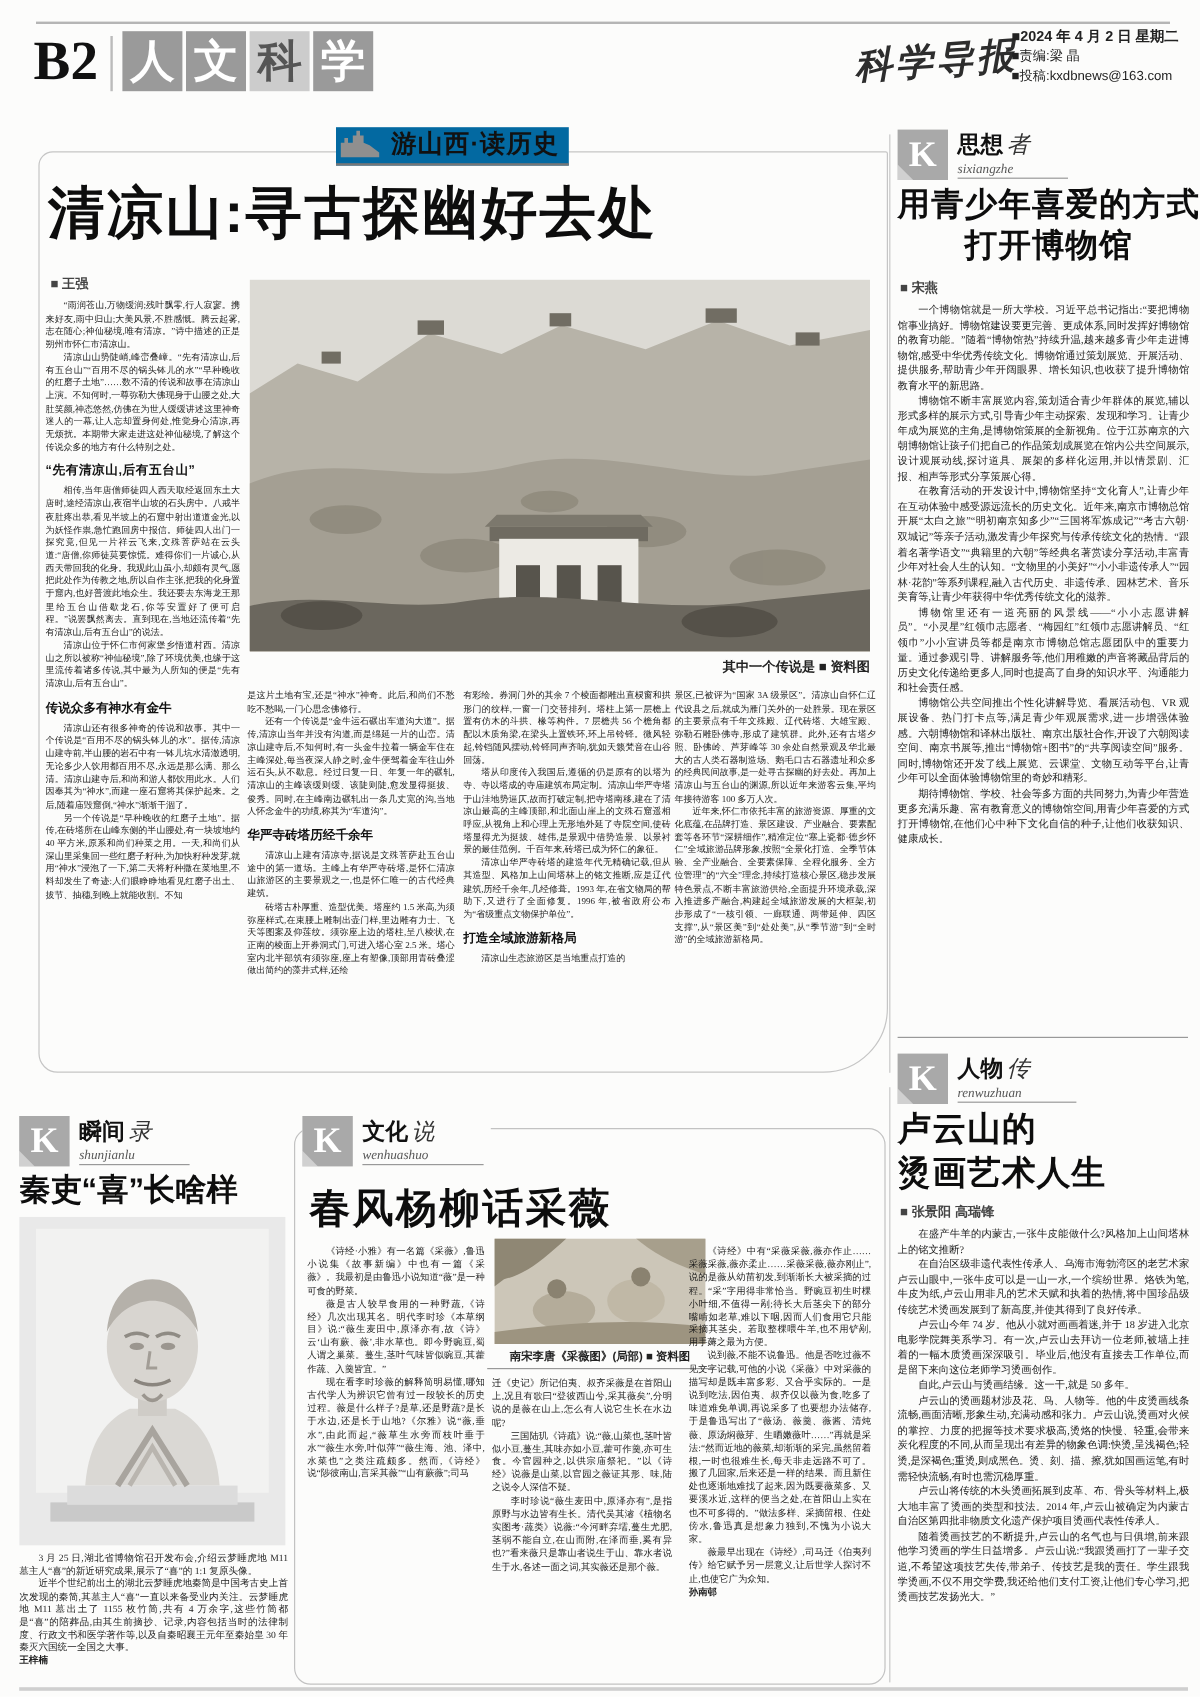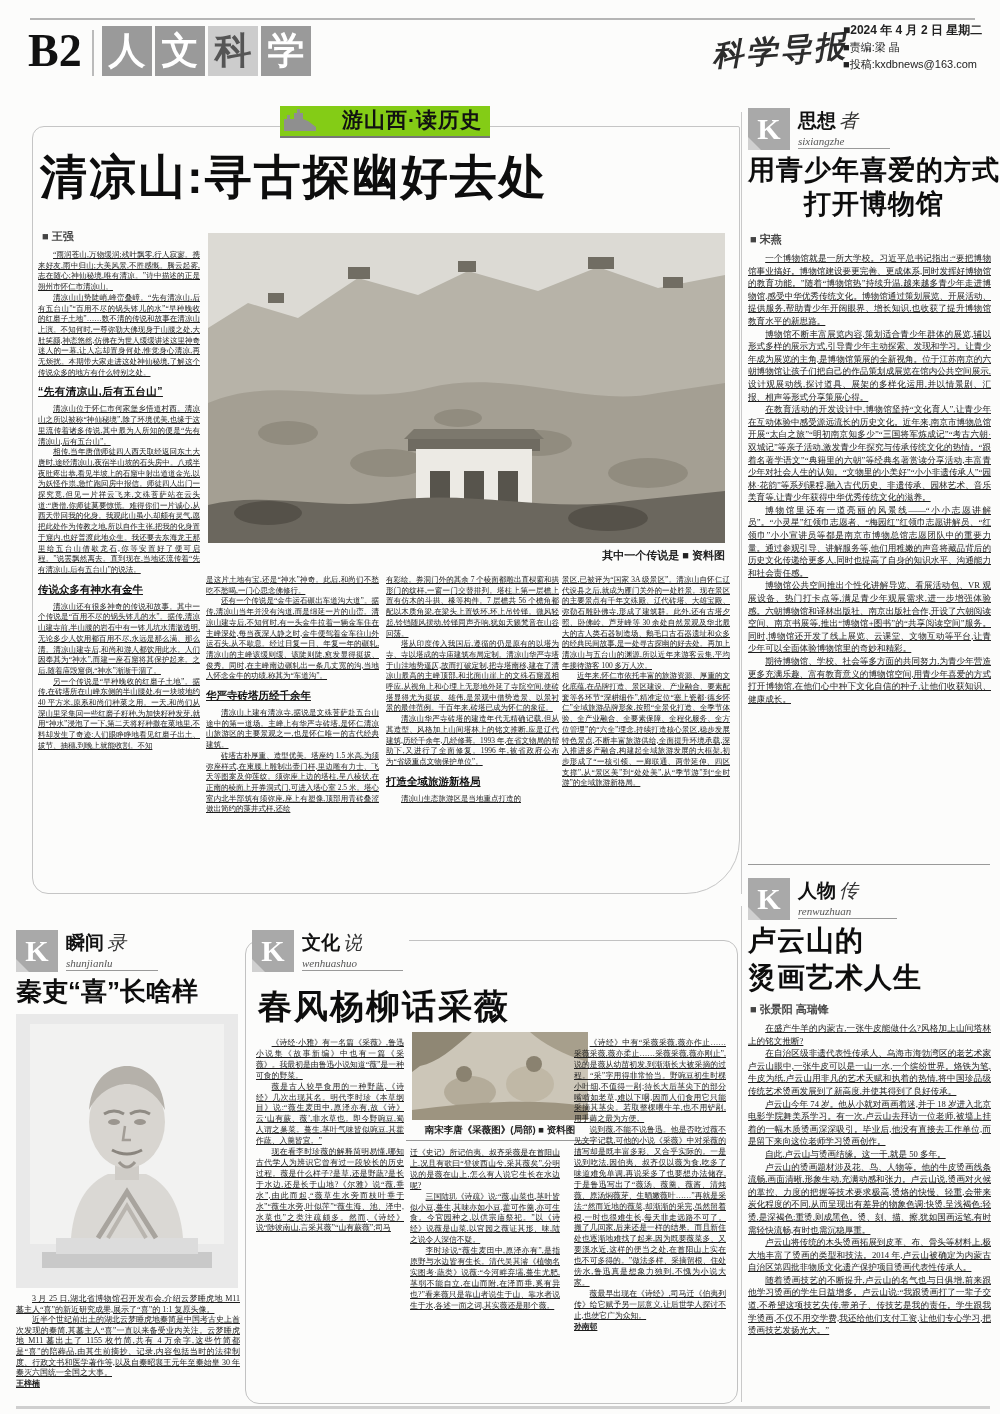--- a/index.html
+++ b/index.html
@@ -11,26 +11,26 @@
   
   .pageno{font:bold 46px "Liberation Serif",serif;color:#111;}
   .secblock{width:50px;height:50px;background:#9a9a9a;color:#fff;display:inline-flex;align-items:center;justify-content:center;
             font:bold 37px "Liberation Sans","DejaVu Sans",sans-serif;margin-right:3px;}
   .secblock.light{background:#cccccc;color:#555;}
   .masthead{font:bold italic 31px "Liberation Serif",serif;color:#2d2d2d;letter-spacing:3px;transform:rotate(-4deg);}
   .pubinfo{font:11px/17px "Liberation Sans","DejaVu Sans",sans-serif;color:#222;}
   .pubinfo .l1{font-weight:bold;font-size:12px;}
   
   .mainbox{border:1px solid #c5c5c5;border-radius:12px 2px 54px 16px;}
-  .flag{display:flex;align-items:center;gap:24px;background:#84cc16;padding:0 8px 2px 2px;border-bottom:2px solid #777;}
+  .flag{display:flex;align-items:center;gap:8px;background:#0369a1;padding:0 8px 2px 2px;border-bottom:2px solid #777;}
   .flagtxt{font:bold 21px "Liberation Sans","DejaVu Sans",sans-serif;color:#111;letter-spacing:1px;}
   .headline1{font:bold 47px/1.05 "Liberation Sans","DejaVu Sans",sans-serif;color:#0d0d0d;letter-spacing:2px;}
   .byline{font:bold 11px "Liberation Sans","DejaVu Sans",sans-serif;color:#444;}
   .caption{font:bold 11px "Liberation Sans","DejaVu Sans",sans-serif;color:#222;text-align:right;}
-  .bodytxt{font-size:7.5px;line-height:10.7px;text-align:justify;overflow:hidden;color:#1c1c1c;text-decoration:underline;}
+  .bodytxt{font-size:7.5px;line-height:10.7px;text-align:justify;overflow:hidden;color:#1c1c1c;}
   .para{margin:0;text-indent:2em;text-align:justify;}
   .cont{text-indent:0;}
   .colsub{font:bold 10.5px "Liberation Sans","DejaVu Sans",sans-serif;margin:7px 0 5px;color:#111;}
   .qsub{letter-spacing:0.5px;}
   
   .sechead{display:flex;gap:8px;align-items:flex-start;}
   .klogo{width:42px;height:42px;background:#a9a9a9;color:#fff;position:relative;flex:0 0 auto;
          display:flex;align-items:center;justify-content:center;font:bold 30px "Liberation Serif",serif;}
   .klogo:after{content:"";position:absolute;left:0;bottom:0;border-left:13px solid rgba(255,255,255,.45);border-top:13px solid transparent;}
   .secname{font:bold 19px "Liberation Sans","DejaVu Sans",sans-serif;color:#111;}
@@ -106,22 +106,22 @@
   </div>
   <div class="abs caption" style="left:208px;top:548px;width:517px;">其中一个传说是 ■ 资料图</div>
 
   <div class="abs bodytxt" style="left:38px;top:250px;width:162px;height:640px;">
     <div>
         <p class="para">“雨润苍山,万物缓润;残叶飘零,行人寂寥。携来好友,雨中归山;大美风景,不胜感慨。腾云起雾,志在随心;神仙秘境,唯有清凉。”诗中描述的正是朔州市怀仁市清凉山。</p>
         <p class="para">清凉山山势陡峭,峰峦叠嶂。“先有清凉山,后有五台山”“百用不尽的锅头钵儿的水”“早种晚收的红磨子土地”……数不清的传说和故事在清凉山上演。不知何时,一尊弥勒大佛现身于山腰之处,大肚笑颜,神态悠然,仿佛在为世人缓缓讲述这里神奇迷人的一幕,让人忘却置身何处,惟觉身心清凉,再无烦扰。本期带大家走进这处神仙秘境,了解这个传说众多的地方有什么特别之处。</p>
       </div>
     <h3 class="colsub qsub">“先有清凉山,后有五台山”</h3>
     <div>
+        <p class="para">相传,当年唐僧师徒四人西天取经返回东土大唐时,途经清凉山,夜宿半山坡的石头房中。八戒半夜肚疼出恭,看见半坡上的石窟中射出道道金光,以为妖怪作祟,急忙跑回房中报信。师徒四人出门一探究竟,但见一片祥云飞来,文殊菩萨站在云头道:“唐僧,你师徒莫要惊慌。难得你们一片诚心,从西天带回我的化身。我观此山虽小,却颇有灵气,愿把此处作为传教之地,所以自作主张,把我的化身置于窟内,也好普渡此地众生。我还要去东海龙王那里给五台山借歇龙石,你等安置好了便可启程。”说罢飘然离去。直到现在,当地还流传着“先有清凉山,后有五台山”的说法。</p>
         <p class="para">清凉山位于怀仁市何家堡乡悟道村西。清凉山之所以被称“神仙秘境”,除了环境优美,也缘于这里流传着诸多传说,其中最为人所知的便是“先有清凉山,后有五台山”。</p>
-        <p class="para">相传,当年唐僧师徒四人西天取经返回东土大唐时,途经清凉山,夜宿半山坡的石头房中。八戒半夜肚疼出恭,看见半坡上的石窟中射出道道金光,以为妖怪作祟,急忙跑回房中报信。师徒四人出门一探究竟,但见一片祥云飞来,文殊菩萨站在云头道:“唐僧,你师徒莫要惊慌。难得你们一片诚心,从西天带回我的化身。我观此山虽小,却颇有灵气,愿把此处作为传教之地,所以自作主张,把我的化身置于窟内,也好普渡此地众生。我还要去东海龙王那里给五台山借歇龙石,你等安置好了便可启程。”说罢飘然离去。直到现在,当地还流传着“先有清凉山,后有五台山”的说法。</p>
       </div>
     <h3 class="colsub">传说众多有神水有金牛</h3>
     <div>
         <p class="para">清凉山还有很多神奇的传说和故事。其中一个传说是“百用不尽的锅头钵儿的水”。据传,清凉山建寺前,半山腰的岩石中有一钵儿坑水清澈透明,无论多少人饮用都百用不尽,永远是那么满、那么清。清凉山建寺后,和尚和游人都饮用此水。人们因奉其为“神水”,而建一座石窟将其保护起来。之后,随着庙毁窟倒,“神水”渐渐干涸了。</p>
         <p class="para">另一个传说是“早种晚收的红磨子土地”。据传,在砖塔所在山峰东侧的半山腰处,有一块坡地约 40 平方米,原系和尚们种菜之用。一天,和尚们从深山里采集回一些红磨子籽种,为加快籽种发芽,就用“神水”浸泡了一下,第二天将籽种撒在菜地里,不料却发生了奇迹:人们眼睁睁地看见红磨子出土、拔节、抽穗,到晚上就能收割。不知</p>
       </div>
   </div>
   <div class="abs bodytxt" style="left:206px;top:575px;width:173px;height:315px;">
     <p class="para cont">是这片土地有宝,还是“神水”神奇。此后,和尚们不愁吃不愁喝,一门心思念佛修行。</p>
     <div>

